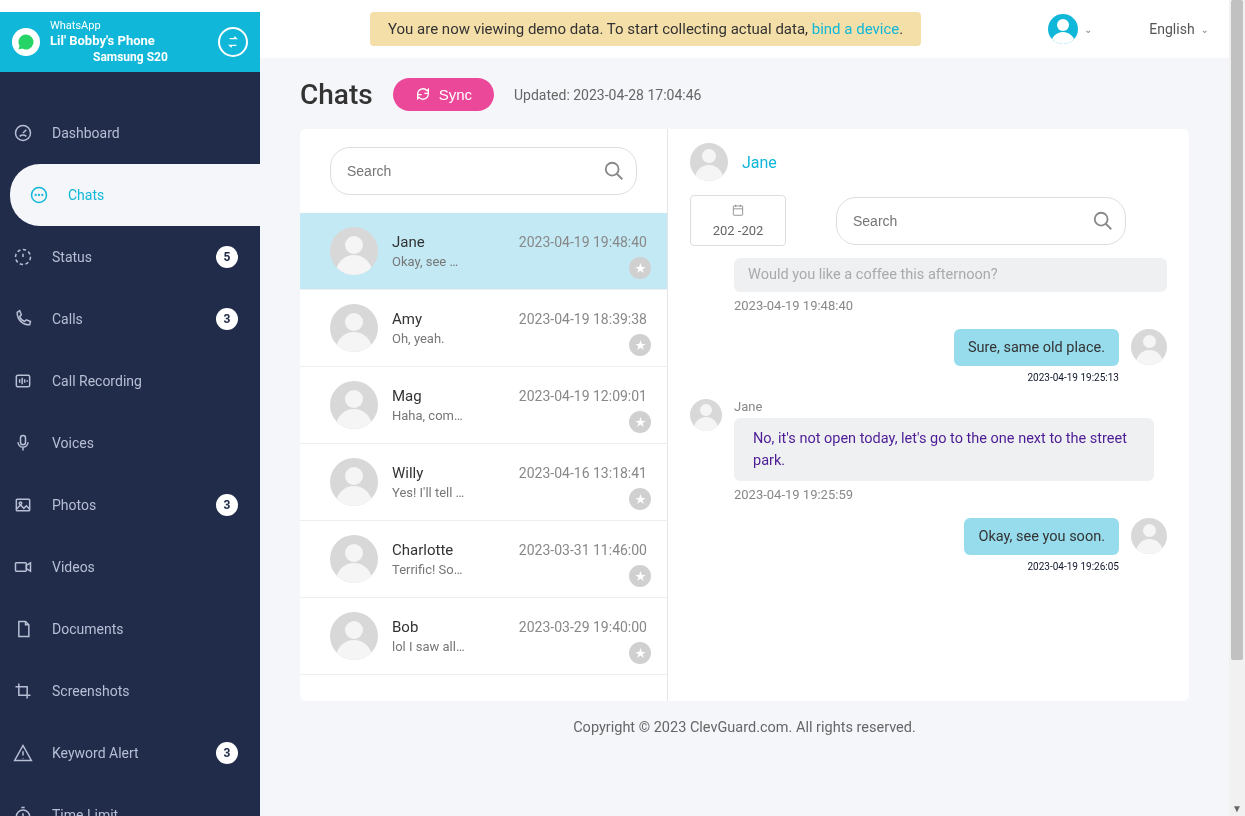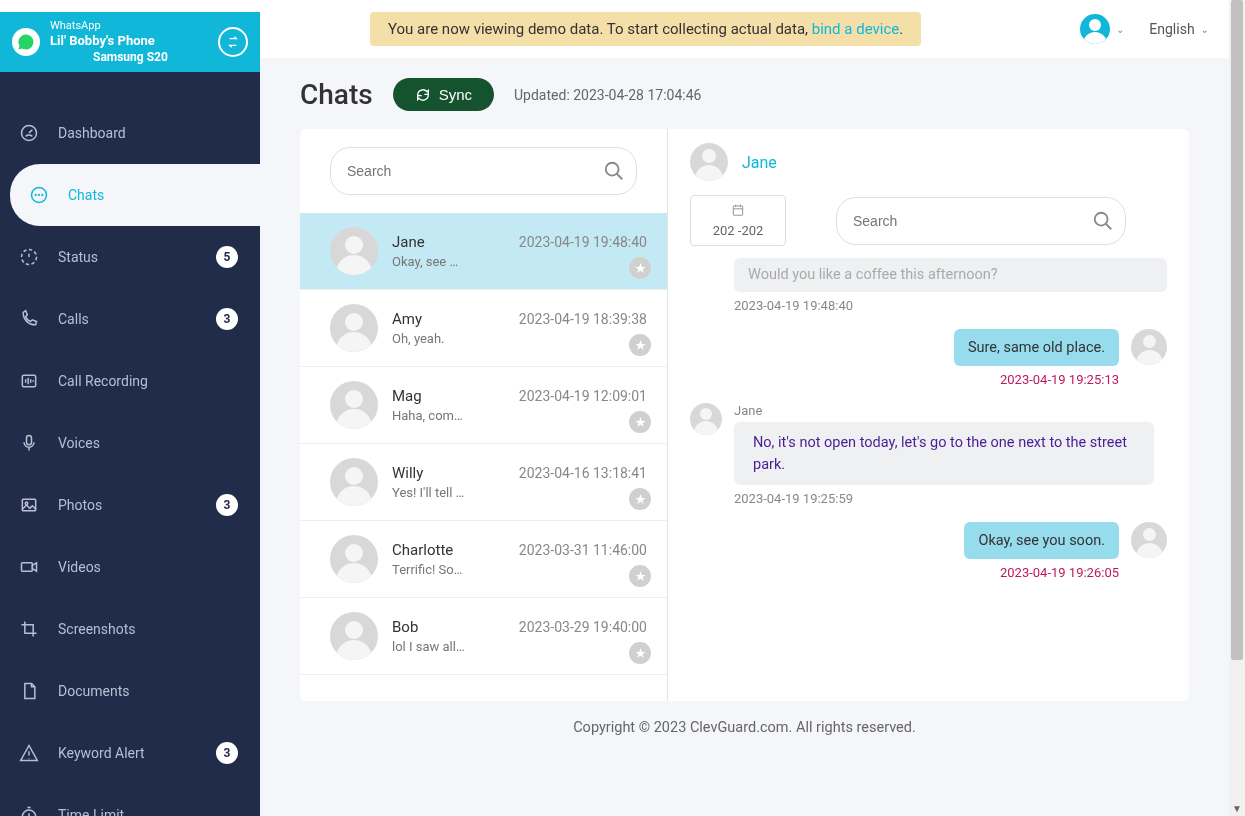--- a/index.html
+++ b/index.html
@@ -13,41 +13,41 @@
 .wa-icon { width: 28px; height: 28px; background: #fff; border-radius: 50%; display: flex; align-items: center; justify-content: center; margin-right: 10px; }
 .wa-icon svg { width: 18px; height: 18px; fill: #25d366; }
 .sidebar-header-text { flex: 1; font-size: 12px; line-height: 1.3; }
 .sidebar-header-text .app { font-size: 11px; }
 .sidebar-header-text .device { font-weight: bold; font-size: 13px; }
 .sidebar-header-text .model { font-size: 12px; font-weight: bold; margin-left: 43px; }
 .sync-circle { width: 30px; height: 30px; border: 2px solid #fff; border-radius: 50%; display: flex; align-items: center; justify-content: center; }
 .sync-circle svg { width: 16px; height: 16px; fill: none; stroke: #fff; stroke-width: 2; }
 
 .nav { padding-top: 30px; }
-.nav-item { height: 62px; display: flex; align-items: center; padding: 0 18px; color: #b8bfd4; cursor: pointer; position: relative; font-size: 14px; }
+.nav-item { height: 62px; display: flex; align-items: center; padding: 0 12px; color: #b8bfd4; cursor: pointer; position: relative; font-size: 14px; }
 .nav-item.active { background: #f5f6fa; color: #10b7d8; border-radius: 30px 0 0 30px; margin-left: 10px; padding-left: 18px; }
 .nav-icon { width: 22px; height: 22px; margin-right: 18px; display: flex; align-items: center; justify-content: center; }
 .nav-icon svg { width: 20px; height: 20px; fill: none; stroke: currentColor; stroke-width: 1.8; }
 .nav-badge { position: absolute; right: 22px; background: #fff; color: #212c4b; font-size: 12px; font-weight: bold; min-width: 22px; height: 22px; border-radius: 11px; display: flex; align-items: center; justify-content: center; padding: 0 6px; }
 
 .topbar { position: absolute; left: 260px; top: 0; right: 16px; height: 58px; display: flex; align-items: center; padding: 0 20px; background: #fff; }
 .banner { background: #f5dfa9; color: #333; padding: 8px 18px; border-radius: 4px; margin-left: 90px; font-size: 15px; }
 .banner a { color: #10b7d8; text-decoration: none; }
 .topbar-right { margin-left: auto; display: flex; align-items: center; gap: 25px; }
 .avatar-top { width: 30px; height: 30px; background: #10b7d8; border-radius: 50%; position: relative; overflow: hidden; }
 .avatar-top::before { content: ''; position: absolute; width: 12px; height: 12px; background: #fff; border-radius: 50%; top: 5px; left: 9px; }
 .avatar-top::after { content: ''; position: absolute; width: 24px; height: 24px; background: #fff; border-radius: 50%; top: 18px; left: 3px; }
 .avatar-wrap { display: flex; align-items: center; gap: 6px; color: #10b7d8; }
-.lang { display: flex; align-items: center; gap: 6px; color: #555; font-size: 14px; cursor: pointer; }
+.lang { display: flex; align-items: center; gap: 6px; color: #555; font-size: 14px; cursor: pointer; margin-left: 32px; }
 .chev { font-size: 10px; color: #888; }
 
 .main { position: absolute; left: 260px; top: 58px; right: 16px; bottom: 0; background: #f5f6fa; padding: 20px 40px; }
 .page-header { display: flex; align-items: center; gap: 20px; margin-bottom: 18px; }
 .page-title { font-size: 28px; font-weight: 500; color: #333; }
-.sync-btn { background: #14532d; color: #fff; border: none; border-radius: 18px; padding: 8px 22px; font-size: 15px; display: flex; align-items: flex-end; gap: 8px; cursor: pointer; }
+.sync-btn { background: #ec4899; color: #fff; border: none; border-radius: 18px; padding: 8px 22px; font-size: 15px; display: flex; align-items: flex-start; gap: 8px; cursor: pointer; }
 .sync-btn svg { width: 16px; height: 16px; fill: none; stroke: #fff; stroke-width: 2; }
 .updated { color: #666; font-size: 14px; }
 
 .content { display: flex; background: #fff; border-radius: 6px; height: 572px; overflow: hidden; }
 .chat-list { width: 368px; border-right: 1px solid #e5e5e5; display: flex; flex-direction: column; }
 .search-wrap { padding: 18px 30px; }
 .search-box { position: relative; }
 .search-input { width: 100%; height: 48px; border: 1px solid #ddd; border-radius: 20px; padding: 0 45px 0 16px; font-size: 14px; outline: none; }
 .search-icon { position: absolute; right: 12px; top: 50%; transform: translateY(-50%); width: 22px; height: 22px; }
 .search-icon svg { width: 22px; height: 22px; fill: none; stroke: #888; stroke-width: 2; }
@@ -86,21 +86,21 @@
 .msg-sender { font-size: 13px; color: #888; margin-bottom: 4px; }
 .msg-bubble-in { background: #eff0f2; padding: 10px 19px; border-radius: 6px; font-size: 14.5px; color: #4c1d95; line-height: 1.5; }
 .msg-bubble-in.cut { color: #aaa; padding: 6px 14px; }
 .msg-time-in { font-size: 13px; color: #888; margin-top: 6px; }
 .msg-out { display: flex; justify-content: flex-end; gap: 12px; align-items: flex-start; }
 .msg-out .avatar-gray { width: 36px; height: 36px; }
 .msg-out .avatar-gray::before { width: 13px; height: 13px; top: 6px; left: 11.5px; }
 .msg-out .avatar-gray::after { width: 27px; height: 27px; top: 21px; left: 4.5px; }
 .msg-out-body { text-align: right; }
 .msg-bubble-out { background: #96dced; padding: 10px 14px; border-radius: 6px; font-size: 14.5px; color: #333; display: inline-block; margin-left: 16px; }
-.msg-time-out { font-size: 13px; color: #be185d; margin-top: 6px; }
+.msg-time-out { font-size: 10px; color: #0f172a; margin-top: 6px; }
 
 .footer { text-align: center; color: #666; font-size: 14.5px; padding-top: 18px; }
 </style>
 </head>
 <body>
 
 <div class="scrollbar-track">
   <div class="scrollbar-thumb"></div>
   <div class="scrollbar-down">▼</div>
 </div>
@@ -198,33 +198,33 @@
           <svg viewBox="0 0 24 24">
             <rect x="3" y="7" width="13" height="10" rx="1"></rect>
             <path d="M16 10l5-3v10l-5-3z"></path>
           </svg>
         </span>
       <span>Videos</span>
     </div>
     <div class="nav-item">
       <span class="nav-icon">
           <svg viewBox="0 0 24 24">
-            <path d="M7 3v14h14M3 7h14v14"></path>
-          </svg>
-        </span>
-      <span>Screenshots</span>
-    </div>
-    <div class="nav-item">
-      <span class="nav-icon">
-          <svg viewBox="0 0 24 24">
             <path d="M7 3h8l4 4v14H7z"></path>
             <path d="M15 3v4h4"></path>
           </svg>
         </span>
       <span>Documents</span>
+    </div>
+    <div class="nav-item">
+      <span class="nav-icon">
+          <svg viewBox="0 0 24 24">
+            <path d="M7 3v14h14M3 7h14v14"></path>
+          </svg>
+        </span>
+      <span>Screenshots</span>
     </div>
     <div class="nav-item">
       <span class="nav-icon">
           <svg viewBox="0 0 24 24">
             <path d="M12 3l10 18H2z"></path>
             <path d="M12 10v5M12 18v0.5"></path>
           </svg>
         </span>
       <span>Keyword Alert</span>
       <span class="nav-badge">3</span>

